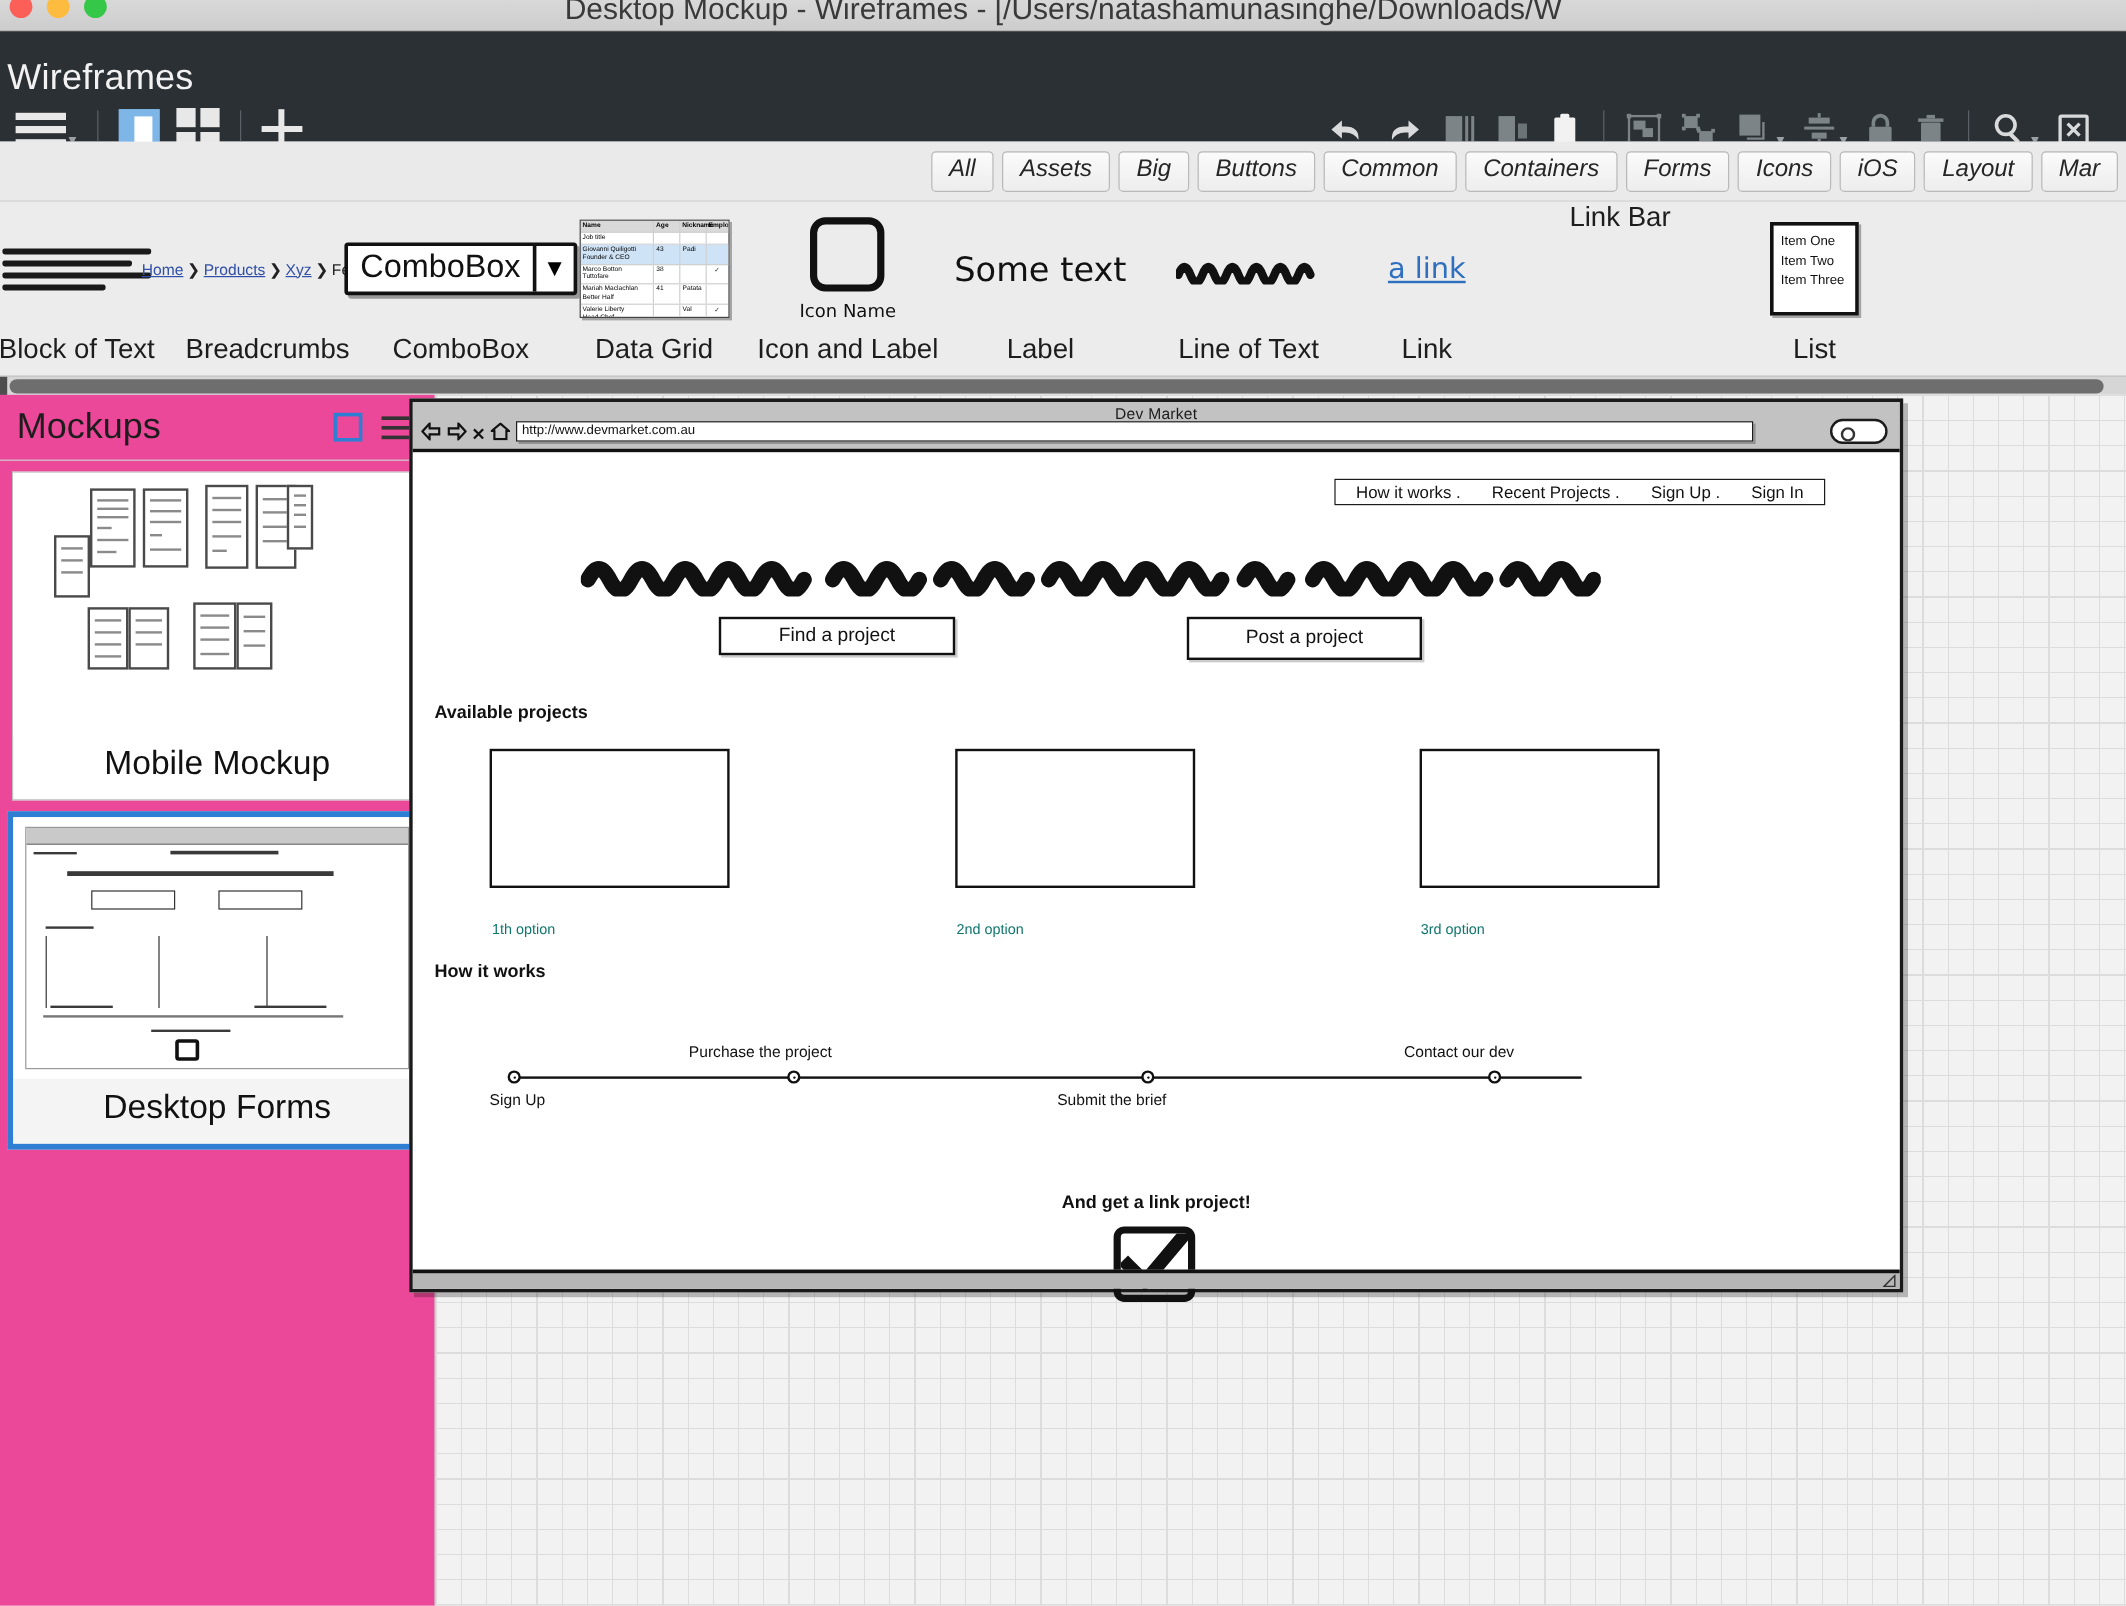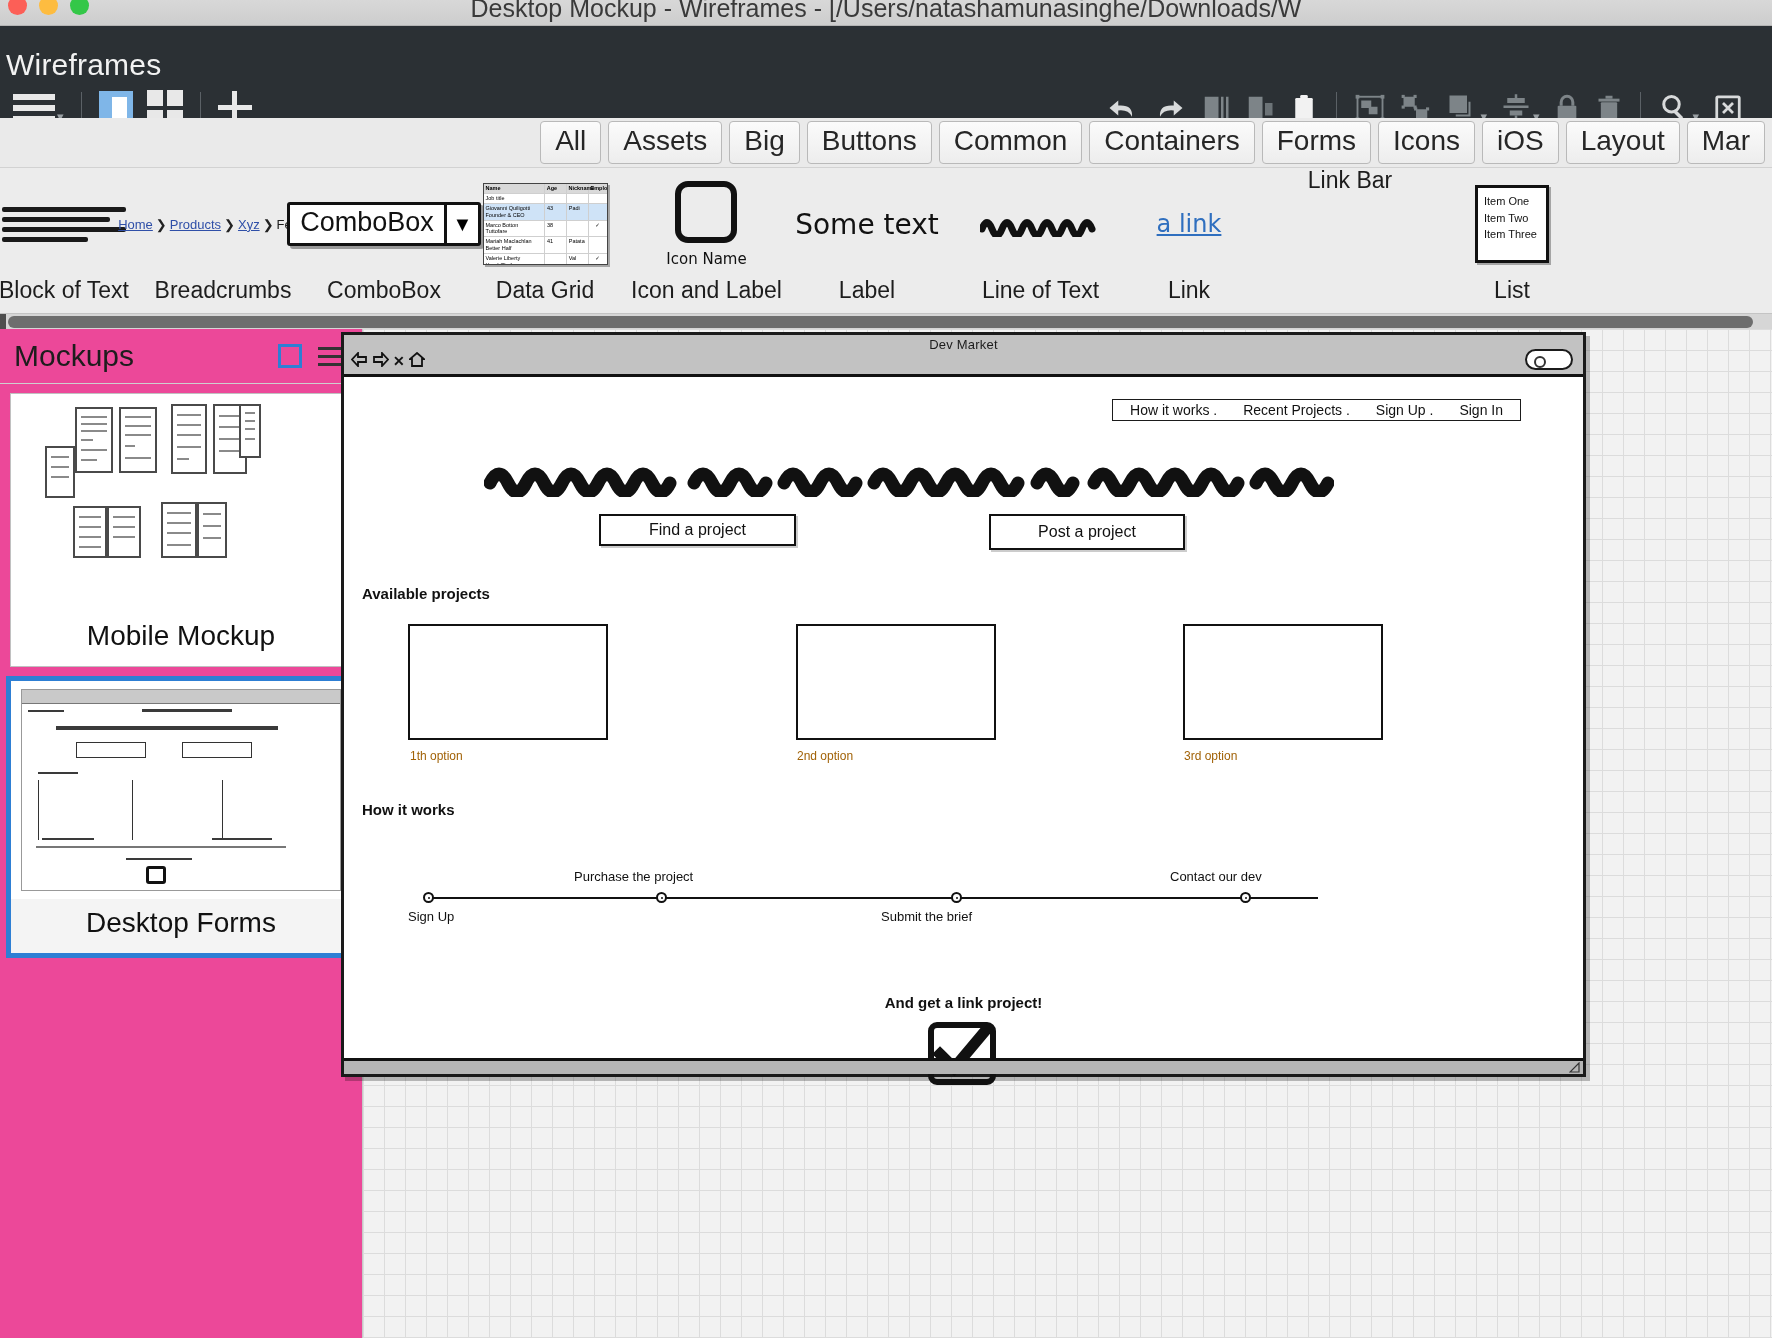--- a/index.html
+++ b/index.html
@@ -61,23 +61,23 @@
   
   #tabstrip {
     position: absolute; left: 0; top: 118px; width: 1772px; height: 50px;
     background: #eaeaea; border-bottom: 1px solid #d2d2d2;
     display: flex; align-items: center; justify-content: flex-end;
     padding-right: 0; overflow: hidden;
   }
   .cat-tab {
     background: linear-gradient(#fbfbfb,#ededed);
     border: 1px solid #b9b9b9; border-radius: 4px;
-    font-size: 28px; color: #262626;
+    font-size: 20px; color: #262626;
     padding: 3px 14px 6px; margin-right: 7px;
-    white-space: nowrap; cursor: default;
+    white-space: nowrap; cursor: default; font-style: italic;
   }
 
   
   #palette {
     position: absolute; left: 0; top: 169px; width: 1772px; height: 150px;
     background: #ececec;
   }
   .pal-item {
     position: absolute; top: 0; height: 150px;
     display: flex; flex-direction: column; align-items: center;
@@ -225,21 +225,21 @@
   #btn-post { left: 645px; top: 137px; width: 196px; height: 36px; }
 
   .sec-head { position: absolute; font-size: 15px; font-weight: bold; color: #111; }
   #sec-available { left: 18px; top: 208px; }
   #sec-howitworks { left: 18px; top: 424px; }
 
   .proj-box { position: absolute; border: 2px solid #111; background: #fff; width: 200px; height: 116px; top: 247px; }
   #proj1 { left: 64px; }
   #proj2 { left: 452px; }
   #proj3 { left: 839px; }
-  .proj-cap { position: absolute; font-size: 12px; color: #a16207; top: 372px; }
+  .proj-cap { position: absolute; font-size: 12px; color: #0f766e; top: 390px; }
   #cap1 { left: 66px; }
   #cap2 { left: 453px; }
   #cap3 { left: 840px; }
 
   #timeline { position: absolute; left: 84px; top: 520px; width: 890px; height: 2px; background: #111; }
   .tl-node {
     position: absolute; width: 11px; height: 11px; border: 2px solid #111;
     border-radius: 50%; background: #fff; top: -5px;
   }
   .tl-node:after { content:""; position:absolute; left:2.5px; top:2.5px; width:2px; height:2px; background:#111; border-radius:50%; }
@@ -659,20 +659,21 @@
               <path d="M10 1 L16 7.5 L10 14 L10 10 L2 10 L2 5 L10 5 Z" fill="none" stroke="#111" stroke-width="1.8"></path>
             </svg>
         </span>
         <span class="br-ico" style="font-size:14px;font-weight:bold;color:#111;line-height:15px;">✕</span>
         <span class="br-ico">
           <svg width="16" height="15" viewBox="0 0 16 15" aria-hidden="true">
               <path d="M8 1 L15 7 L13 7 L13 14 L3 14 L3 7 L1 7 Z" fill="none" stroke="#111" stroke-width="1.8"></path>
             </svg>
         </span>
       </div>
+      <div id="br-url">http://www.devmarket.com.au</div>
       <div id="br-search"></div>
     </div>
 
     <div id="br-body">
 
       <div id="site-nav">
         <span>How it works .</span>
         <span>Recent Projects .</span>
         <span>Sign Up .</span>
         <span>Sign In</span>

